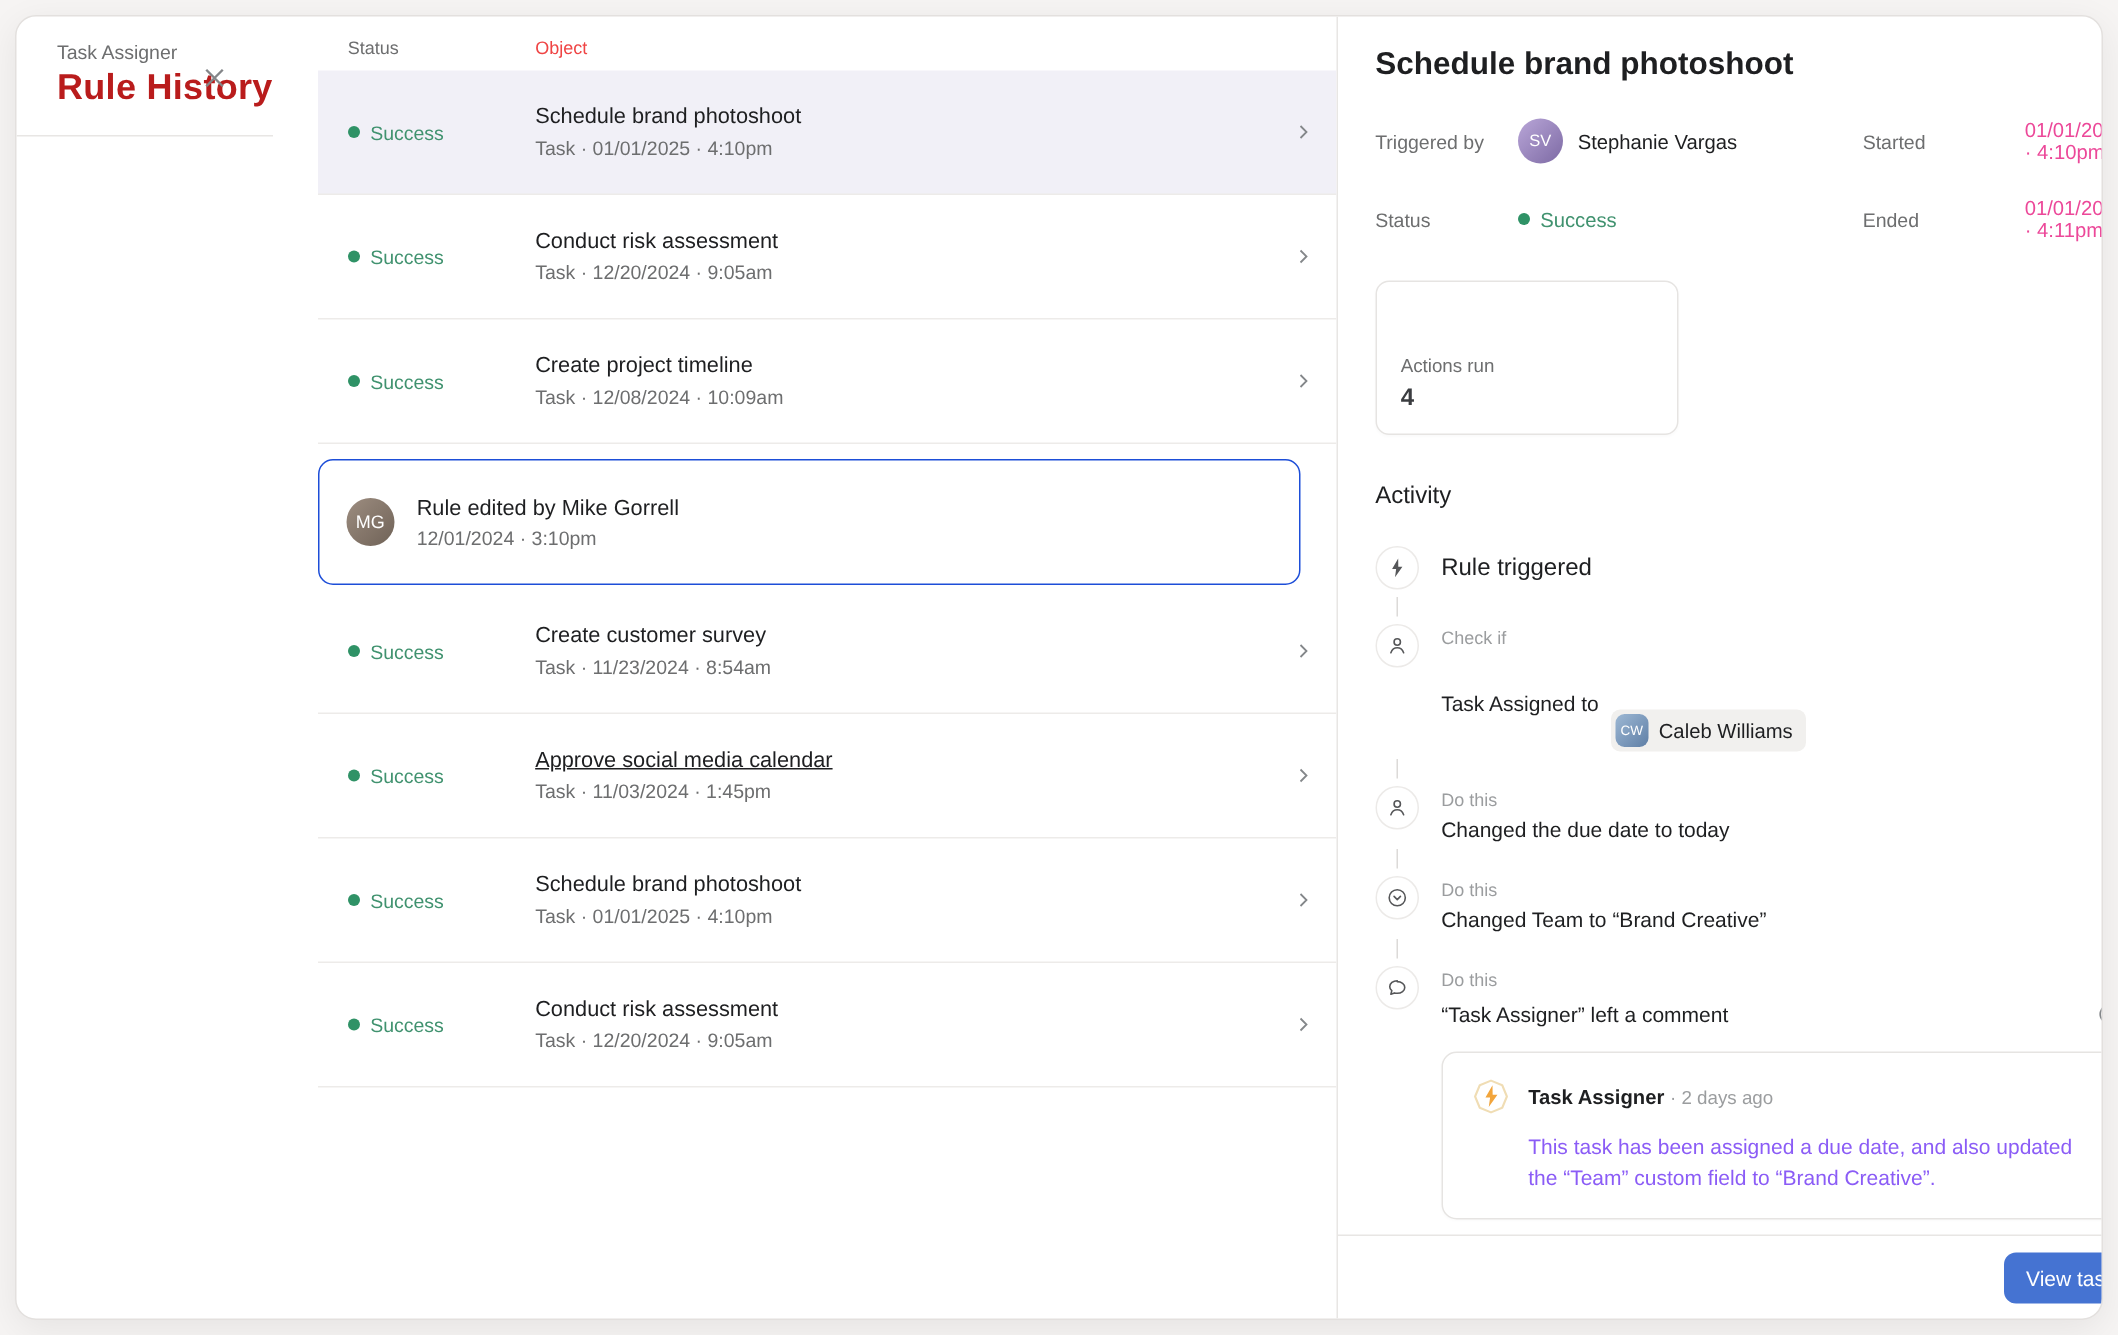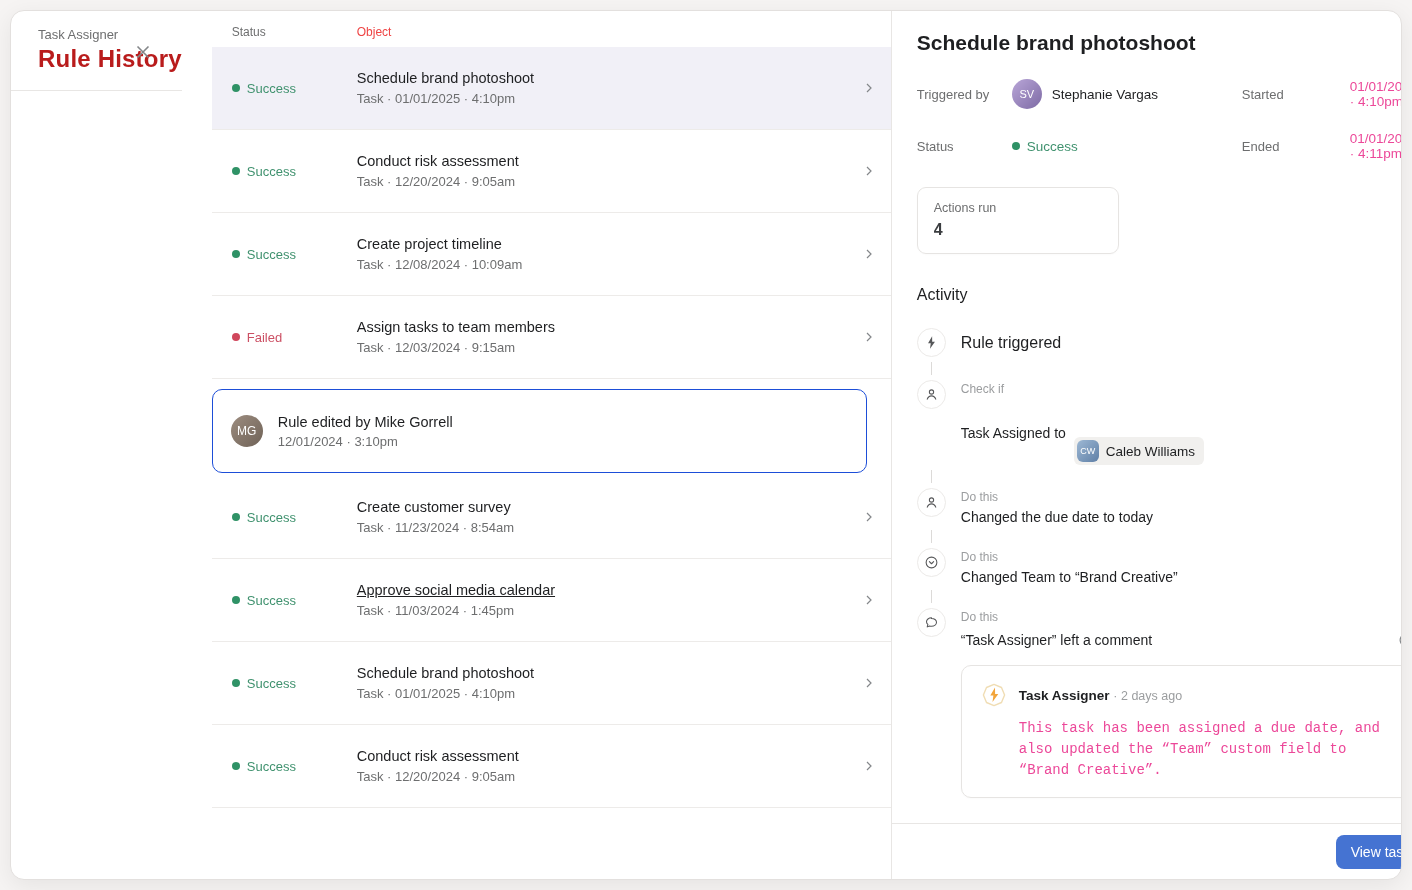--- a/index.html
+++ b/index.html
@@ -54,21 +54,21 @@
   .detail h2 { font-size:21px; font-weight:bold; margin-bottom:24px; }
 
   .fgrid { display:grid; grid-template-columns:95px 230px 108px 1fr; row-gap:22px; align-items:center; }
   .flabel { font-size:13px; color:#6d6e6f; }
   .fval { font-size:13.5px; color:#1e1f21; display:flex; align-items:center; gap:10px; }
   .fval.status-val { color:#40926f; gap:7px; }
   .fval .dot { width:8px; height:8px; border-radius:50%; background:#2f9266; }
   .fval.muted { color:#ec4899; }
 
   .actions-card { margin-top:26px; width:202px; border:1px solid #e6e4e2; border-radius:9px; padding:13px 16px 14px; box-shadow:0 1px 2px rgba(0,0,0,.02); }
-  .actions-card .lbl { font-size:12.5px; color:#6d6e6f; margin-bottom:6px; }
+  .actions-card .lbl { font-size:12.5px; color:#6d6e6f; margin-bottom:6px;margin-top:36px; }
   .actions-card .val { font-size:16px; font-weight:bold; color:#3b3d40; }
 
   .act-title { margin-top:32px; font-size:16px; font-weight:normal; }
 
   .timeline { margin-top:24px; }
   .act-item { display:flex; align-items:flex-start; gap:15px; }
   .act-icon { width:29px; height:29px; border:1px solid #eceae8; border-radius:50%; display:flex; align-items:center; justify-content:center; color:#565759; flex:0 0 auto; background:#fff; }
   .act-icon svg { width:15px; height:15px; }
   .act-text { padding-top:1px; flex:1; min-width:0; }
   .kicker { font-size:12px; color:#9b9d9f; margin-bottom:5px; padding-top:1px; }
@@ -80,21 +80,21 @@
 
   .undo-btn { margin-left:auto; border:none; background:transparent; color:#84878a; cursor:pointer; display:flex; padding:2px; }
   .undo-btn svg { width:18px; height:18px; stroke:#84878a; fill:none; stroke-width:1.6; }
 
   .comment-card { margin:14px 0 0 44px; border:1px solid #e6e4e2; border-radius:10px; padding:15px 18px 16px; box-shadow:0 1px 2px rgba(0,0,0,.02); }
   .comment-head { display:flex; align-items:center; gap:11px; }
   .rule-badge { width:28px; height:28px; flex:0 0 auto; display:flex; align-items:center; justify-content:center; }
   .comment-meta { font-size:13.5px; }
   .comment-meta .author { font-weight:bold; color:#1e1f21; }
   .comment-meta .time { color:#9b9d9f; font-size:12.5px; }
-  .comment-body { margin:9px 0 0 39px; font-size:14px; line-height:1.5; color:#ec4899; max-width:580px;font-family:Liberation Mono, monospace; }
+  .comment-body { margin:9px 0 0 39px; font-size:14px; line-height:1.5; color:#8b5cf6; max-width:580px; }
 
   
   .foot { flex:0 0 56px; border-top:1px solid #e8e6e4; display:flex; align-items:center; justify-content:flex-end; padding-right:20px; }
   .view-task { background:#4573d2; color:#fff; border:none; border-radius:8px; padding:9px 15px; font-size:14px; font-family:inherit; cursor:pointer; }
 </style>
 </head>
 <body>
 
 <div class="modal">
 
@@ -159,35 +159,20 @@
             <div class="t">Create project timeline</div>
             <div class="m">Task · 12/08/2024 · 10:09am</div>
           </div>
         <div class="chev">
             <svg viewBox="0 0 24 24">
               <polyline points="9 6 15 12 9 18"></polyline>
             </svg>
           </div>
       </div>
 
-      <div class="row">
-        <div class="status failed">
-            <span class="dot"></span>
-            <span>Failed</span>
-          </div>
-        <div class="obj">
-            <div class="t">Assign tasks to team members</div>
-            <div class="m">Task · 12/03/2024 · 9:15am</div>
-          </div>
-        <div class="chev">
-            <svg viewBox="0 0 24 24">
-              <polyline points="9 6 15 12 9 18"></polyline>
-            </svg>
-          </div>
-      </div>
 
       <div class="edit-card">
         <div class="avatar av-mg">MG</div>
         <div>
             <div class="t">Rule edited by Mike Gorrell</div>
              <div class="m">12/01/2024 · 3:10pm</div>
           </div>
       </div>
 
       <div class="row">

